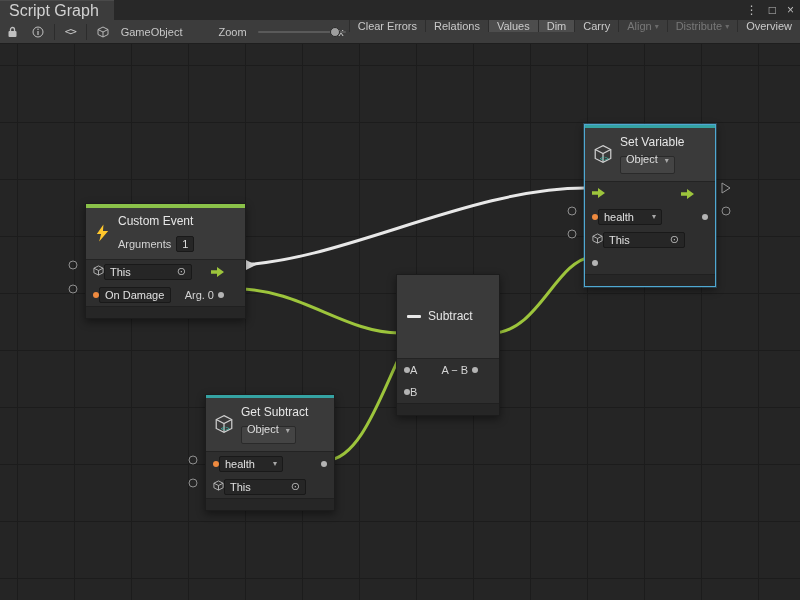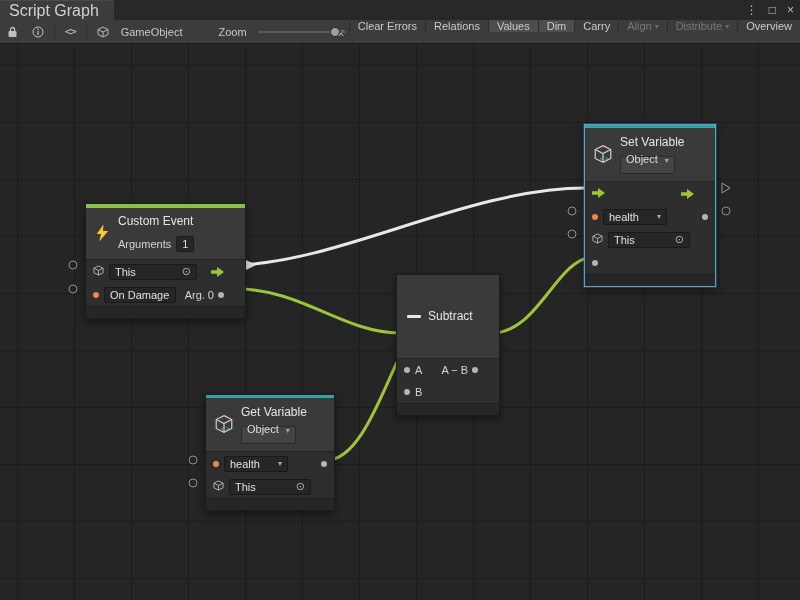--- a/index.html
+++ b/index.html
@@ -60,21 +60,21 @@
     color:#d8d8d8;
   }
   .node.selected { border:1px solid #4FA8D2; box-shadow:0 0 0 1px rgba(79,168,210,.25), 0 3px 8px rgba(0,0,0,.45); }
   .accent { height:4px; }
   .accent.green { background:#8AC149; }
   .accent.teal { background:#35A3A3; height:3px; }
   .hdr { background:#3a3a3a; display:flex; align-items:center; gap:7px; padding:6px 8px; border-bottom:1px solid #232323; }
   .hdr-col { display:flex; flex-direction:column; gap:6px; }
   .title { font-size:12px; color:#e6e6e6; line-height:15px; white-space:nowrap; }
   .sub-line { display:flex; align-items:center; gap:5px; line-height:18px; }
-  .row { position:relative; height:23px; display:flex; align-items:center; gap:5px; padding:0 7px; }
+  .row { position:relative; height:23px; display:flex; align-items:center; padding:0 7px; }
   .footer { height:12px; background:#262626; border-top:1px solid #202020; }
   .dot { width:6px; height:6px; border-radius:50%; background:#b4b4b4; flex:0 0 auto; }
   .dot.orange { background:#EE8A3F; }
   .dot.right { position:absolute; right:7px; top:50%; transform:translateY(-50%); }
   .r-abs { position:absolute; right:21px; top:50%; transform:translateY(-50%); display:flex; align-items:center; gap:4px; }
   .field {
     background:#262626; border:1px solid #191919; border-radius:2px;
     height:16px; display:flex; align-items:center; justify-content:space-between;
     padding:0 5px; color:#e0e0e0; gap:6px;
   }
@@ -241,21 +241,21 @@
   <div class="accent teal"></div>
   <div class="hdr" style="padding:7px 8px;">
     <span>
       <svg width="20" height="20" viewBox="0 0 18 18">
           <path d="M9 1.5L16 5V13L9 16.5L2 13V5Z" fill="none" stroke="#cfcfcf" stroke-width="1.1"></path>
           <path d="M2 5L9 8.5L16 5M9 8.5V16.5" fill="none" stroke="#cfcfcf" stroke-width="1.1"></path>
           <text x="6" y="15" font-size="7" fill="#3EC6B4" font-family="inherit">&lt;&gt;</text>
         </svg>
     </span>
     <span class="hdr-col">
-      <span class="title">Get Variable</span>
+      <span class="title">Get Subtract</span>
       <span class="drop-btn">
         <span>Object</span>
         <span class="caret-sm">▾</span>
       </span>
     </span>
   </div>
   <div class="row">
     <span class="dot orange"></span>
     <span class="field" style="width:64px">
       <span>health</span>

